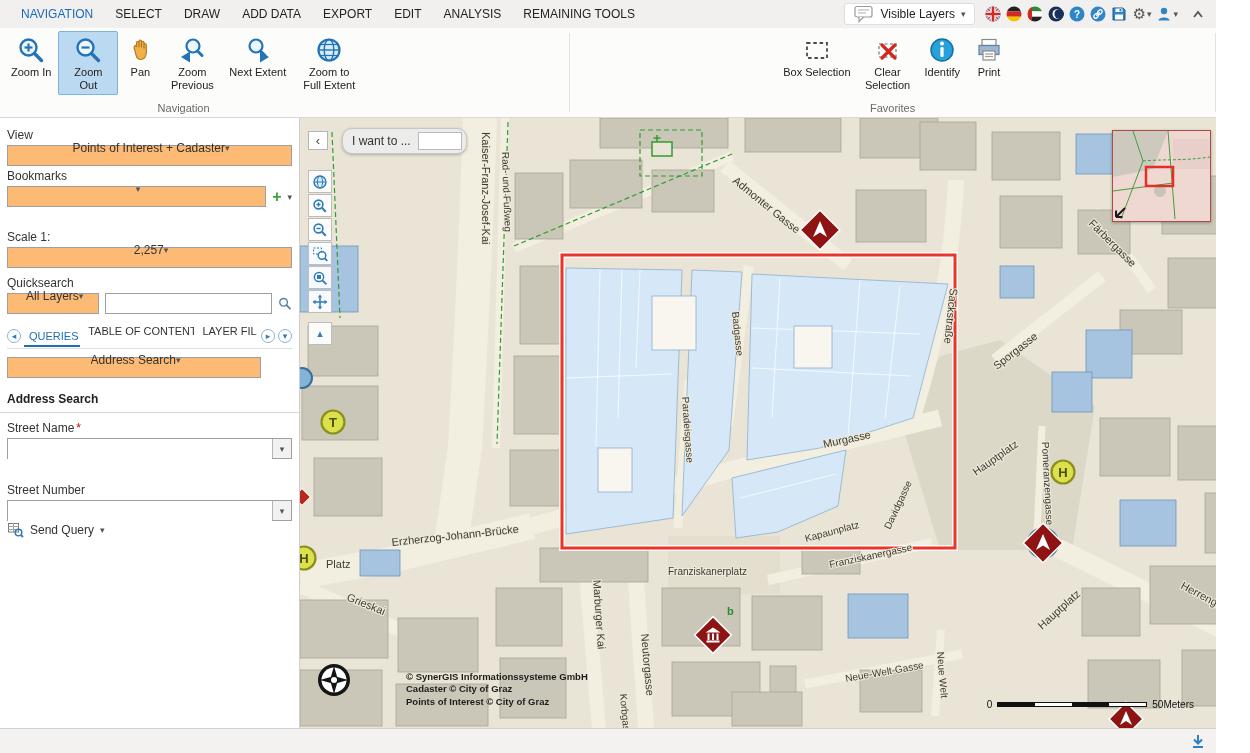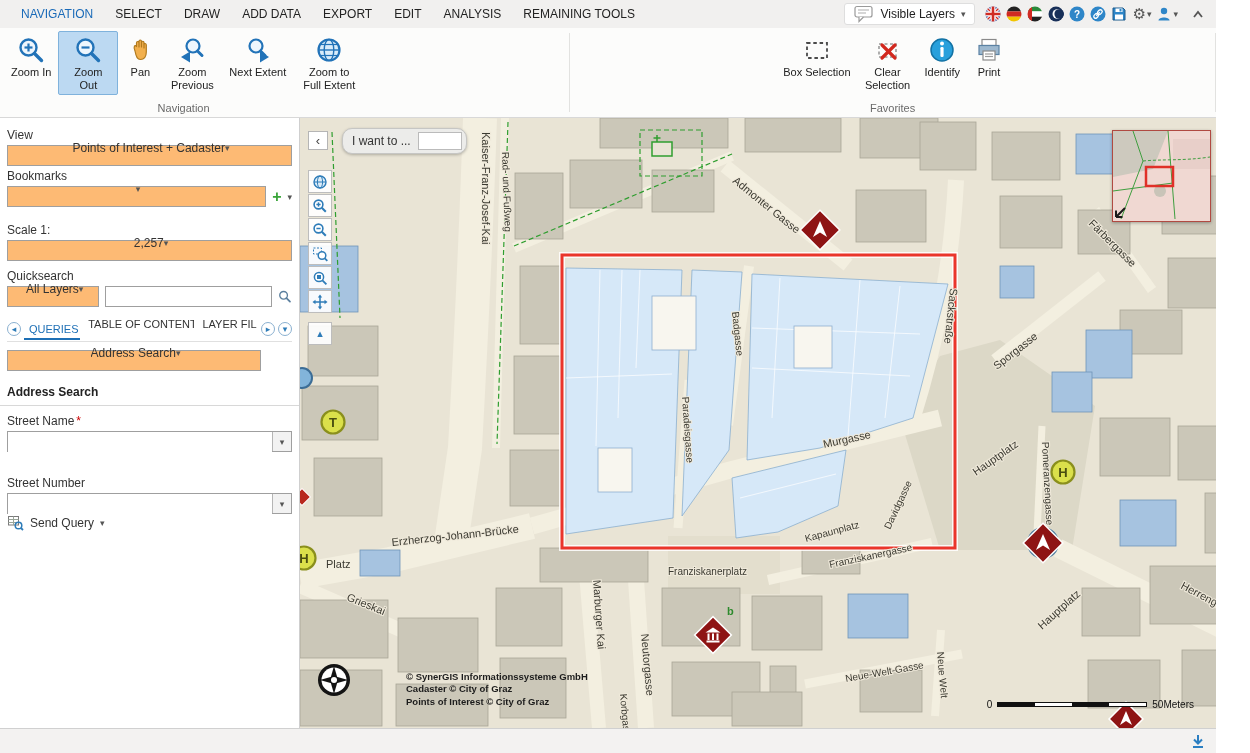--- a/index.html
+++ b/index.html
@@ -325,21 +325,21 @@
       <div class="flabel">Bookmarks</div>
       <div class="row">
         <div class="dd" style="flex:1">
           <span class="val"></span>
           <span class="caret">▾</span>
         </div>
         <span class="plus">+</span>
         <span class="caret">▾</span>
       </div>
 
-      <div class="flabel" style="margin-top:16px">Scale 1:</div>
+      <div class="flabel" style="margin-top:23px">Scale 1:</div>
       <div class="dd">
         <span class="val">2,257</span>
         <span class="caret">▾</span>
       </div>
 
       <div class="flabel" style="margin-top:8px">Quicksearch</div>
       <div class="row">
         <div class="dd" style="width:112px">
           <span class="val">All Layers</span>
           <span class="caret">▾</span>

